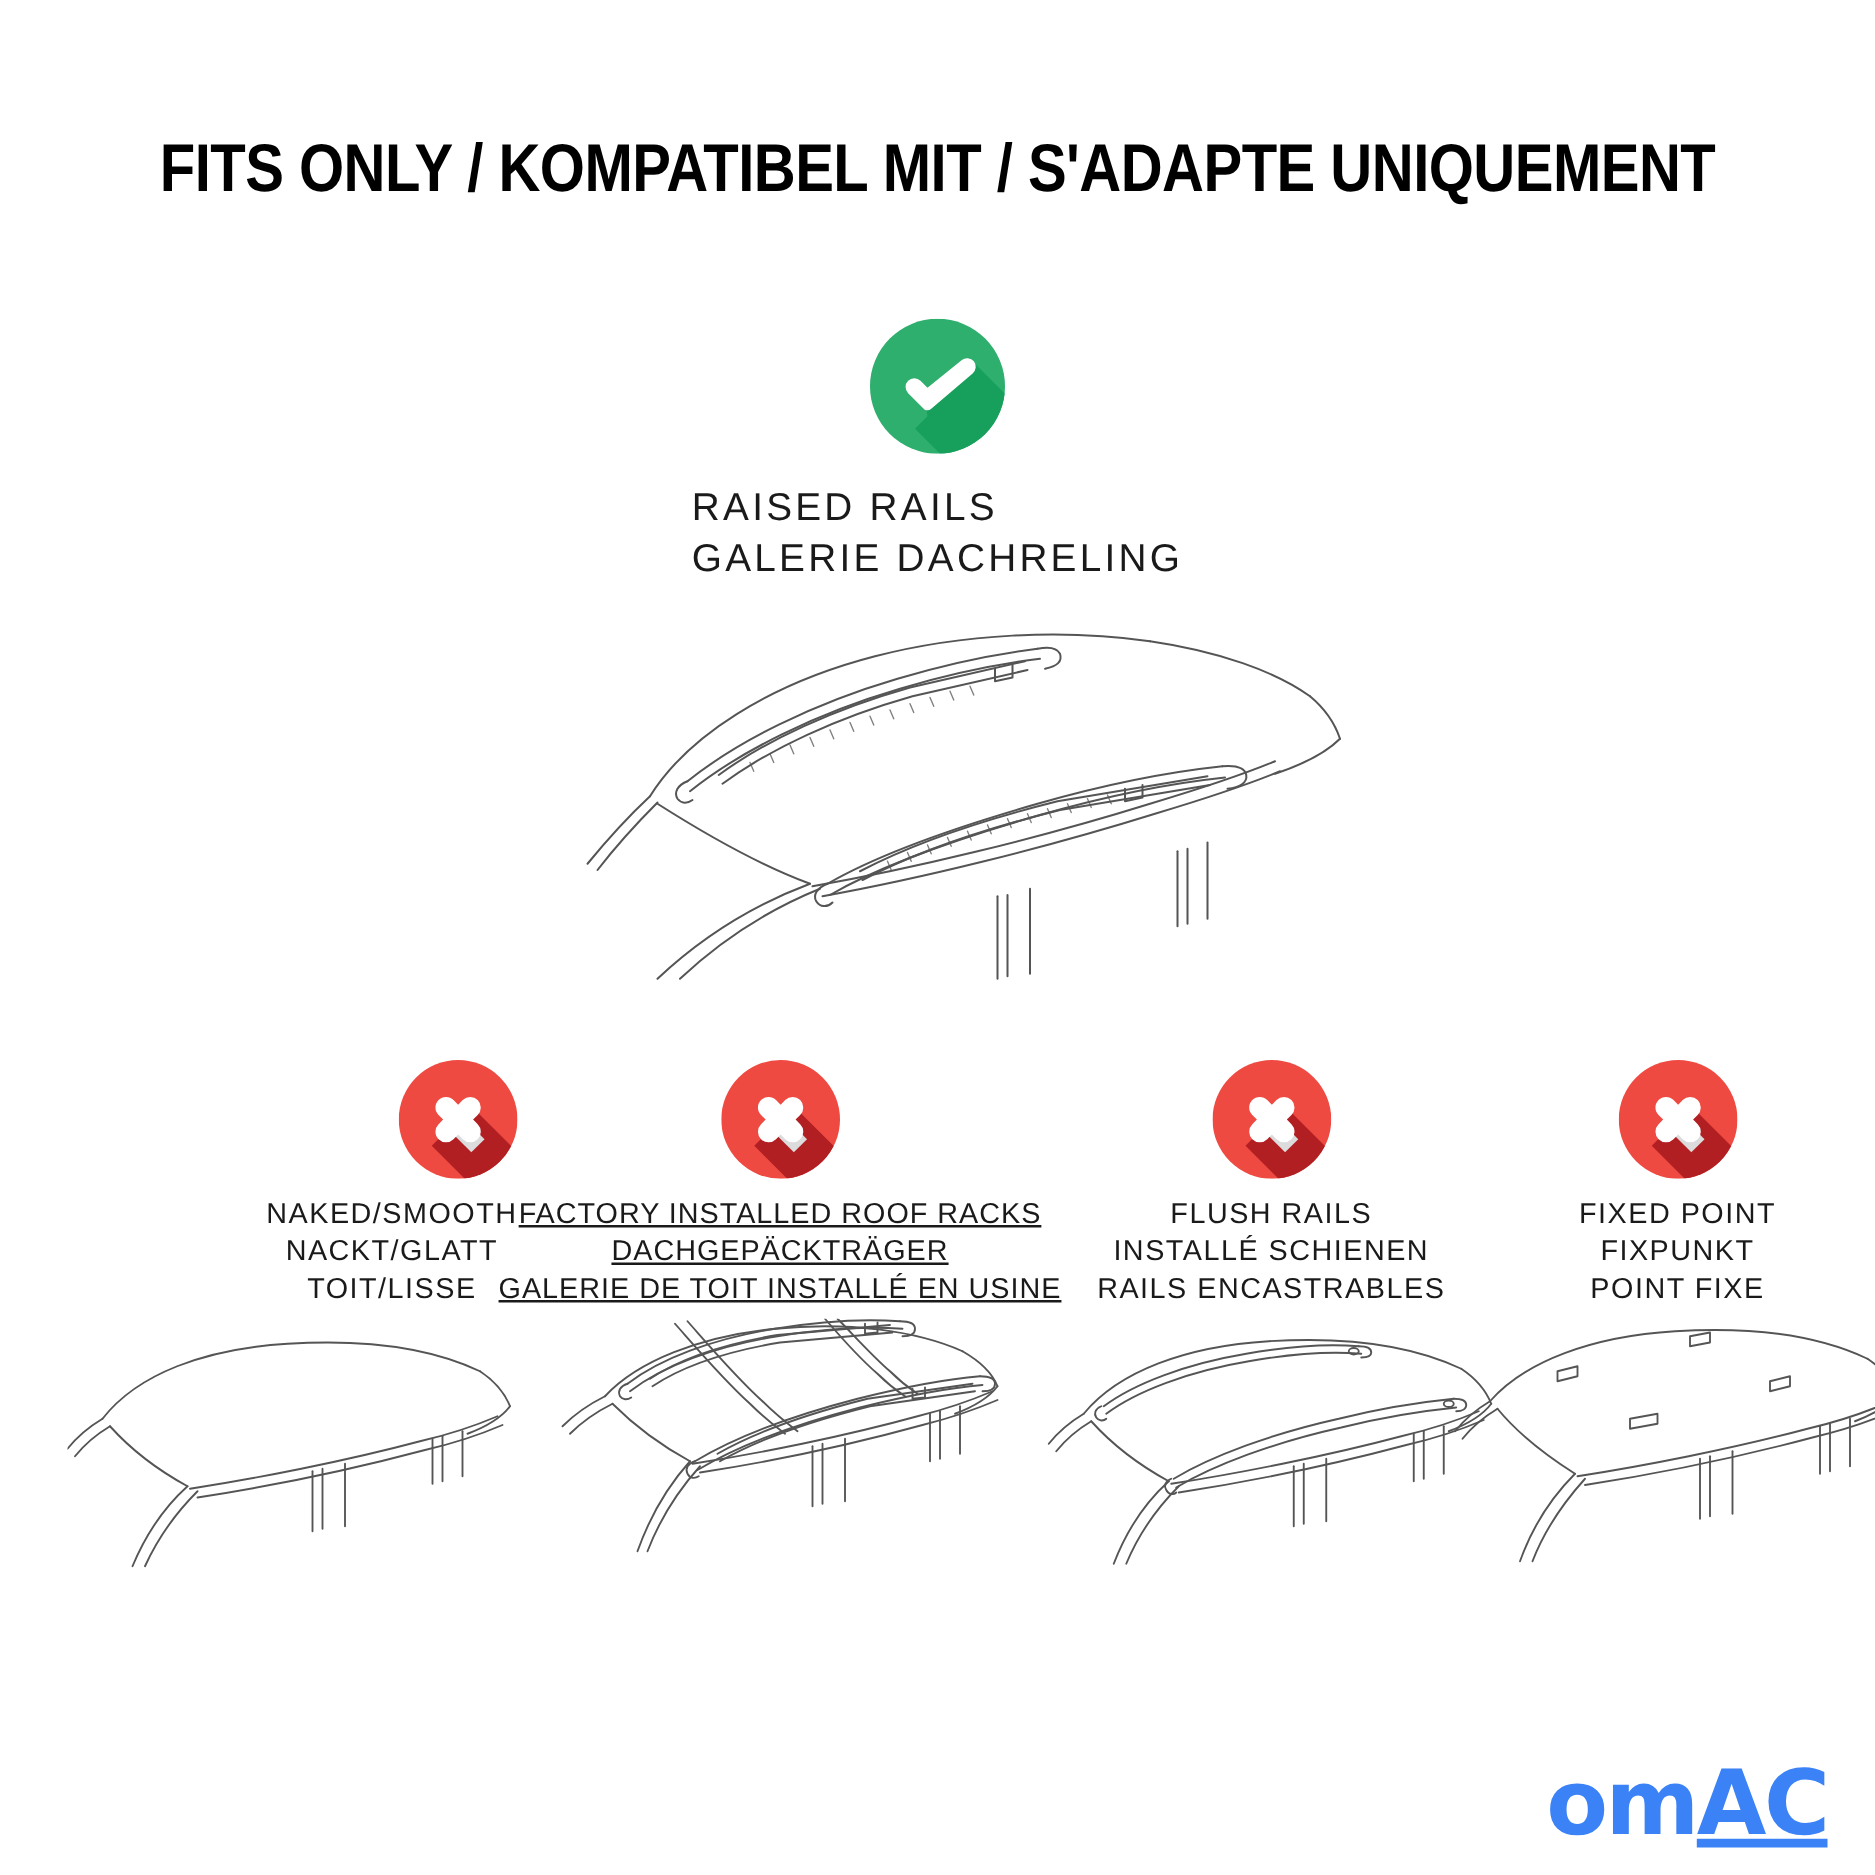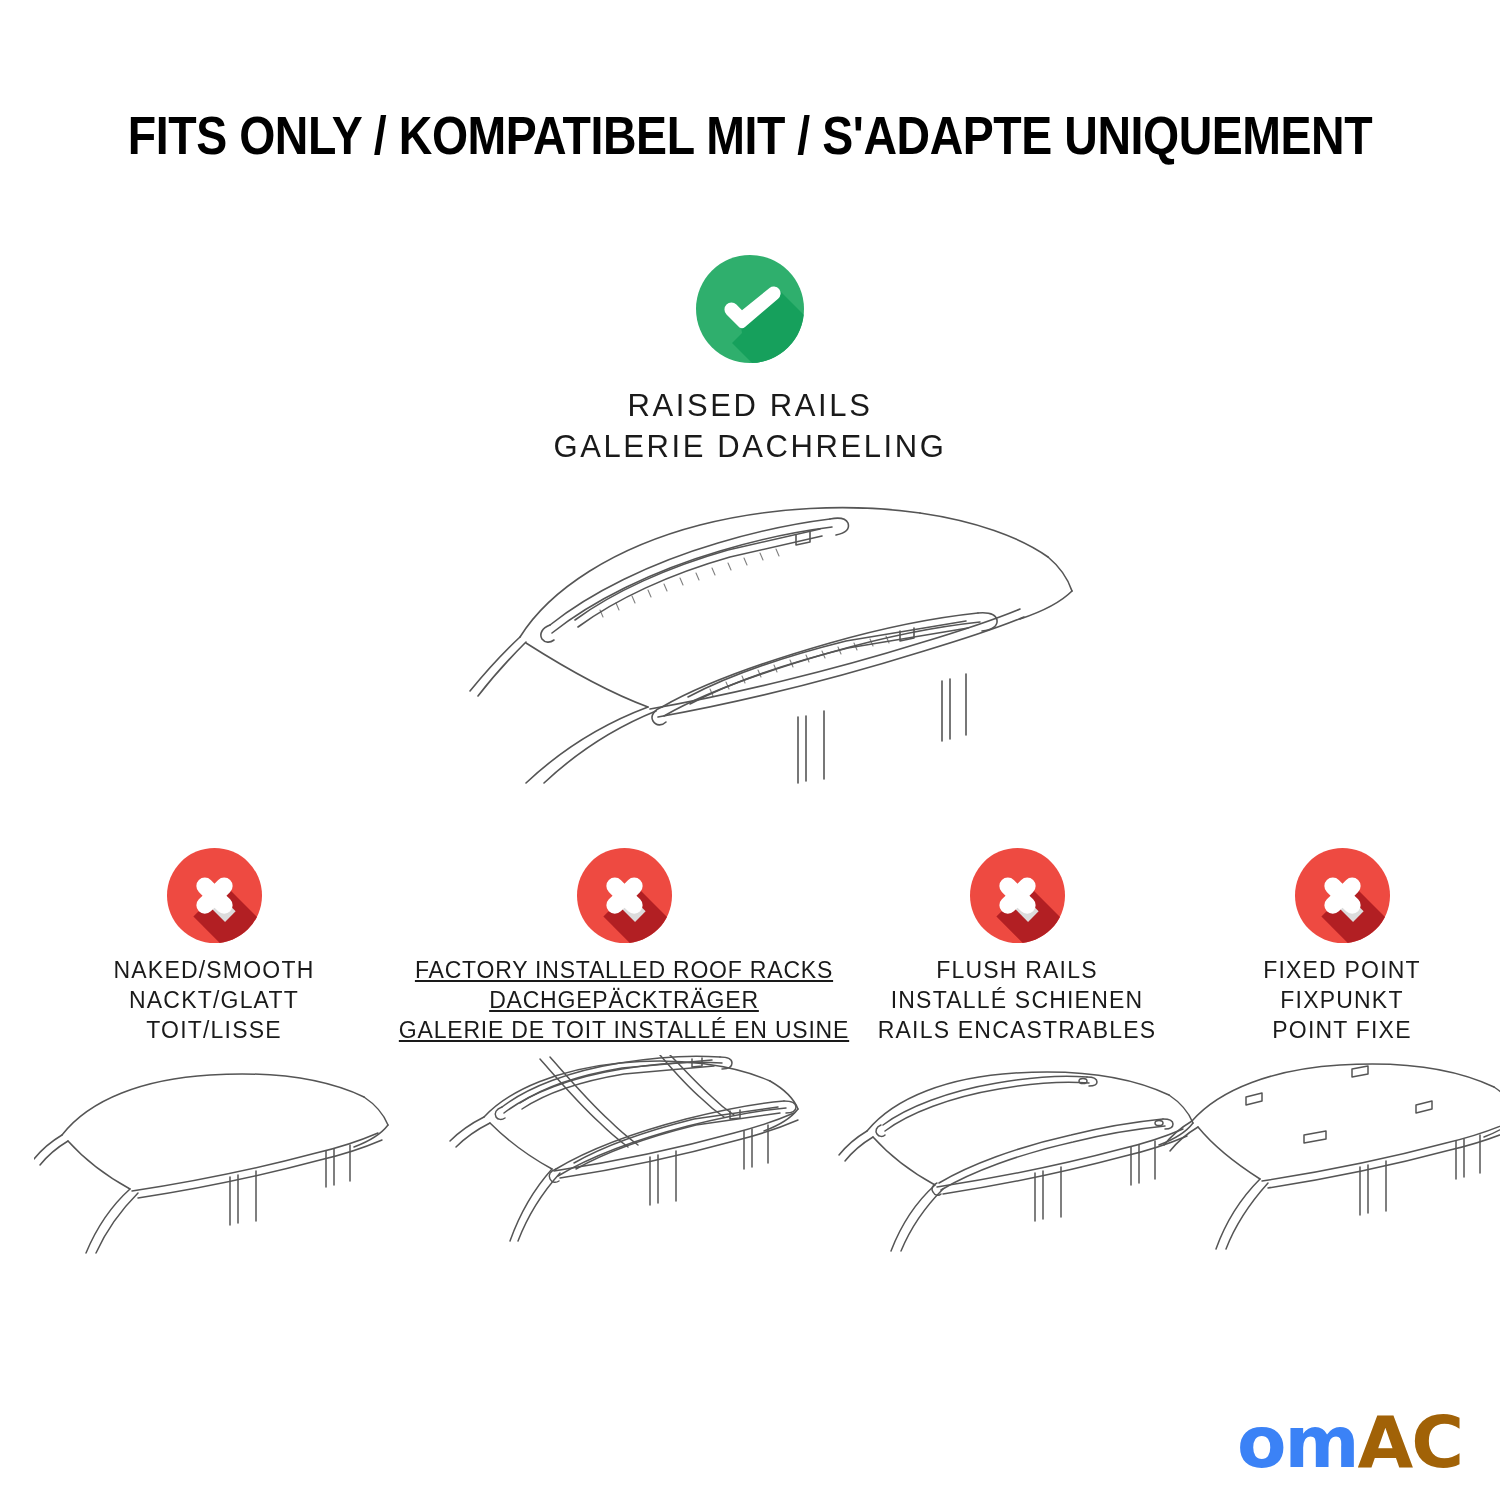--- a/index.html
+++ b/index.html
@@ -46,21 +46,21 @@
   }
   .badge {
     width: 108px;
     height: 108px;
     position: relative;
   }
   .badge svg { display: block; }
 
   .hero-labels {
     margin-top: 22px;
-    text-align: center;
+    text-align: left;
     font-size: 31px;
     line-height: 41px;
     letter-spacing: 2.6px;
     color: #1a1a1a;
     font-weight: 400;
     white-space: nowrap;
   }
 
   .hero-art {
     margin-top: 18px;
@@ -75,21 +75,21 @@
     top: 848px;
     left: 0;
     width: 1500px;
     display: flex;
   }
   .col {
     display: flex;
     flex-direction: column;
     align-items: center;
   }
-  .col-0 { width: 400px; margin-left: 14px; }
+  .col-0 { width: 400px; margin-left: 14px; align-items: flex-end; }
   .col-1 { width: 440px; margin-left: -10px; }
   .col-2 { width: 330px; margin-left: 8px; }
   .col-3 { width: 300px; margin-left: 10px; }
 
   .badge-sm {
     width: 95px;
     height: 95px;
   }
   .badge-sm svg { display: block; }
 
@@ -116,21 +116,21 @@
     position: absolute;
     right: 38px;
     bottom: 22px;
     font-weight: 700;
     font-size: 72px;
     line-height: 72px;
     letter-spacing: -2px;
     font-family: "DejaVu Sans", sans-serif;
   }
   .logo .om { color: #3b82f6; }
-  .logo .ac { color: #a16207; }
+  .logo .ac { color: #3b82f6; text-decoration: underline; }
 </style>
 </head>
 <body>
 
 <div class="title">FITS ONLY / KOMPATIBEL MIT / S'ADAPTE UNIQUEMENT</div>
 
 <div class="hero">
 
   <div class="badge">
     <svg viewBox="0 0 108 108" width="108" height="108">

